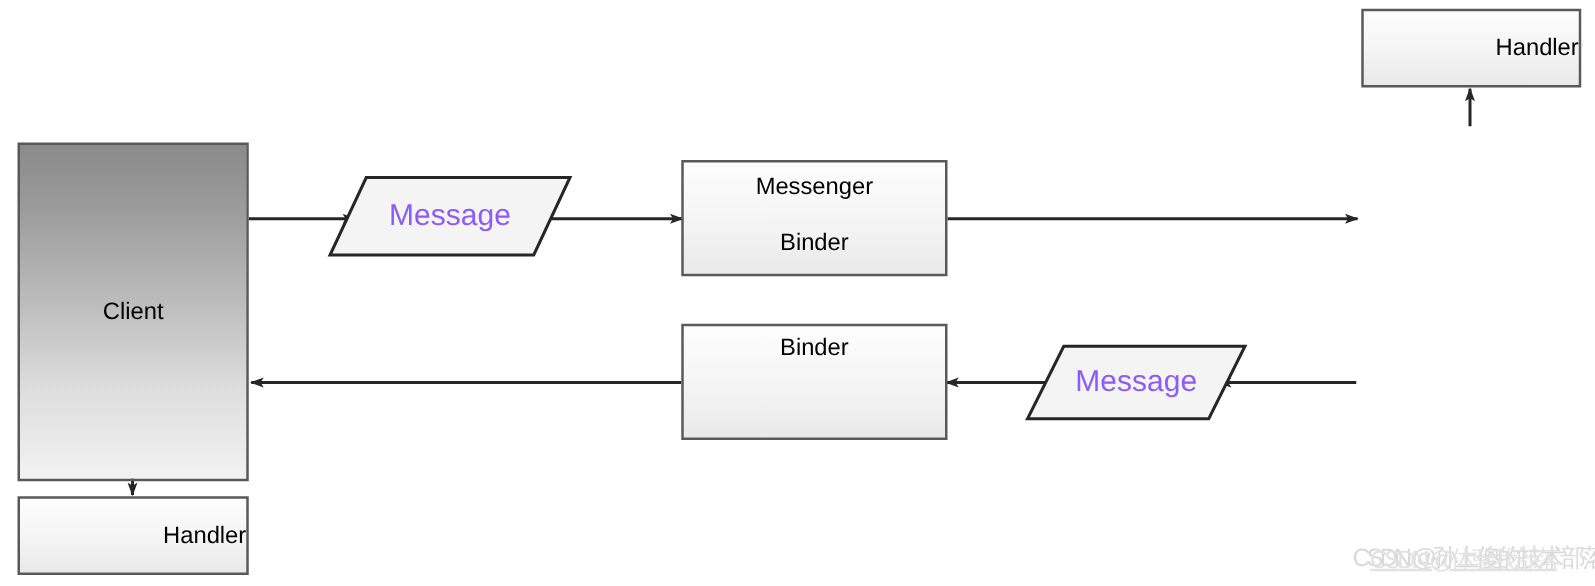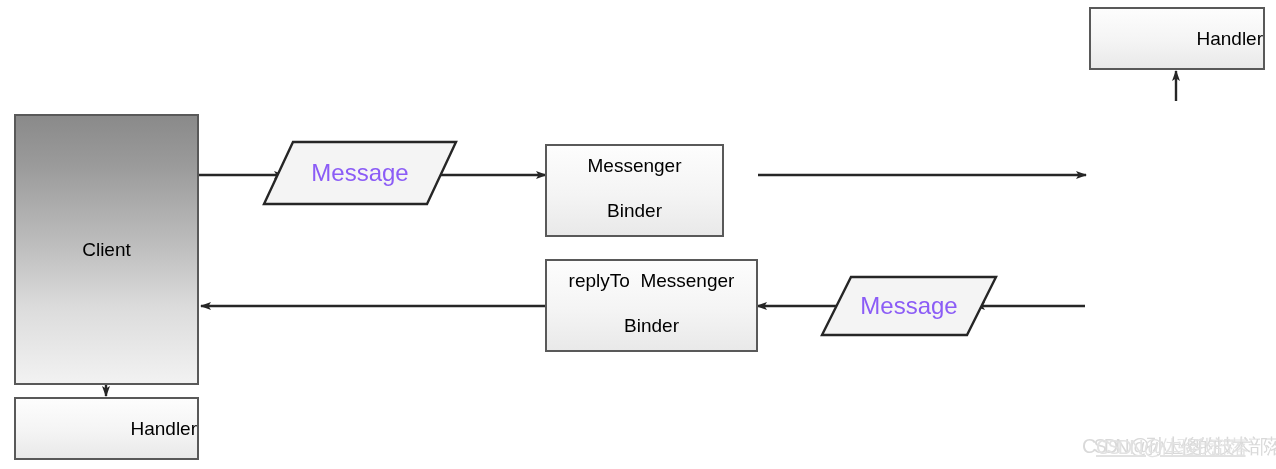--- a/index.html
+++ b/index.html
@@ -129,27 +129,26 @@
     <span>Handler</span>
   </div>
 
   <div class="para-wrap" style="left:262px; top:140px; width:196px; height:66px;">
     <svg width="196" height="66" viewBox="0 0 196 66">
       <polygon points="31,2 194,2 165,64 2,64" fill="#f4f4f4" stroke="#262626" stroke-width="2.4"></polygon>
     </svg>
     <div class="para-label">Message</div>
   </div>
 
-  <div class="node plain stacked" style="left:545px; top:144px; width:179px; height:93px;">
+  <div class="node plain stacked" style="left:545px; top:128px; width:213px; height:93px;">
     <span class="line-top">Messenger</span>
     <span class="line-bottom">Binder</span>
   </div>
 
   <div class="node plain stacked" style="left:545px; top:259px; width:213px; height:93px;">
-    <span class="line-top">replyTo  Messenger</span>
     <span class="line-bottom">Binder</span>
   </div>
 
   <div class="para-wrap" style="left:820px; top:275px; width:178px; height:62px;">
     <svg width="178" height="62" viewBox="0 0 178 62">
       <polygon points="31,2 176,2 147,60 2,60" fill="#f4f4f4" stroke="#262626" stroke-width="2.4"></polygon>
     </svg>
     <div class="para-label">Message</div>
   </div>
 

